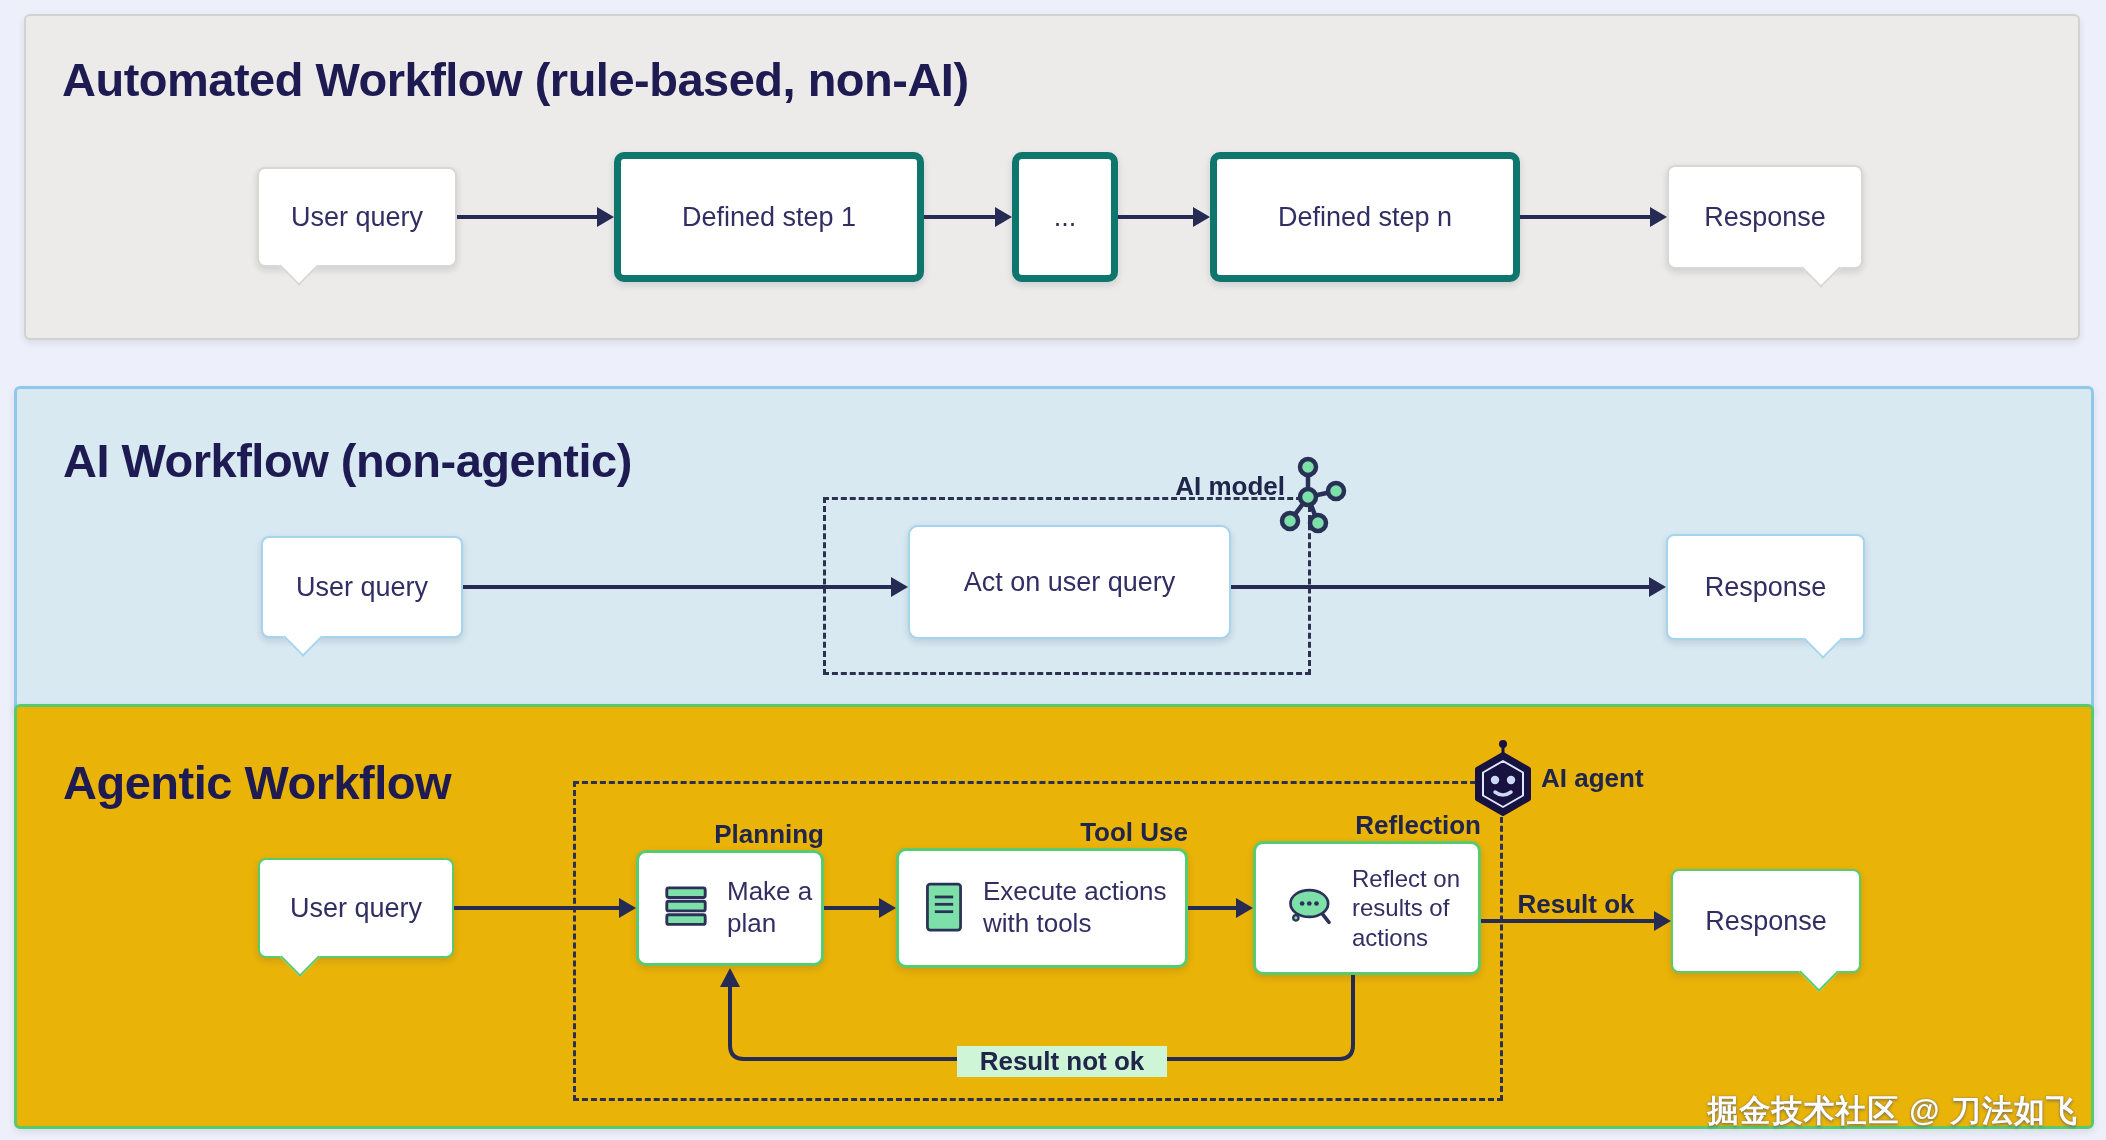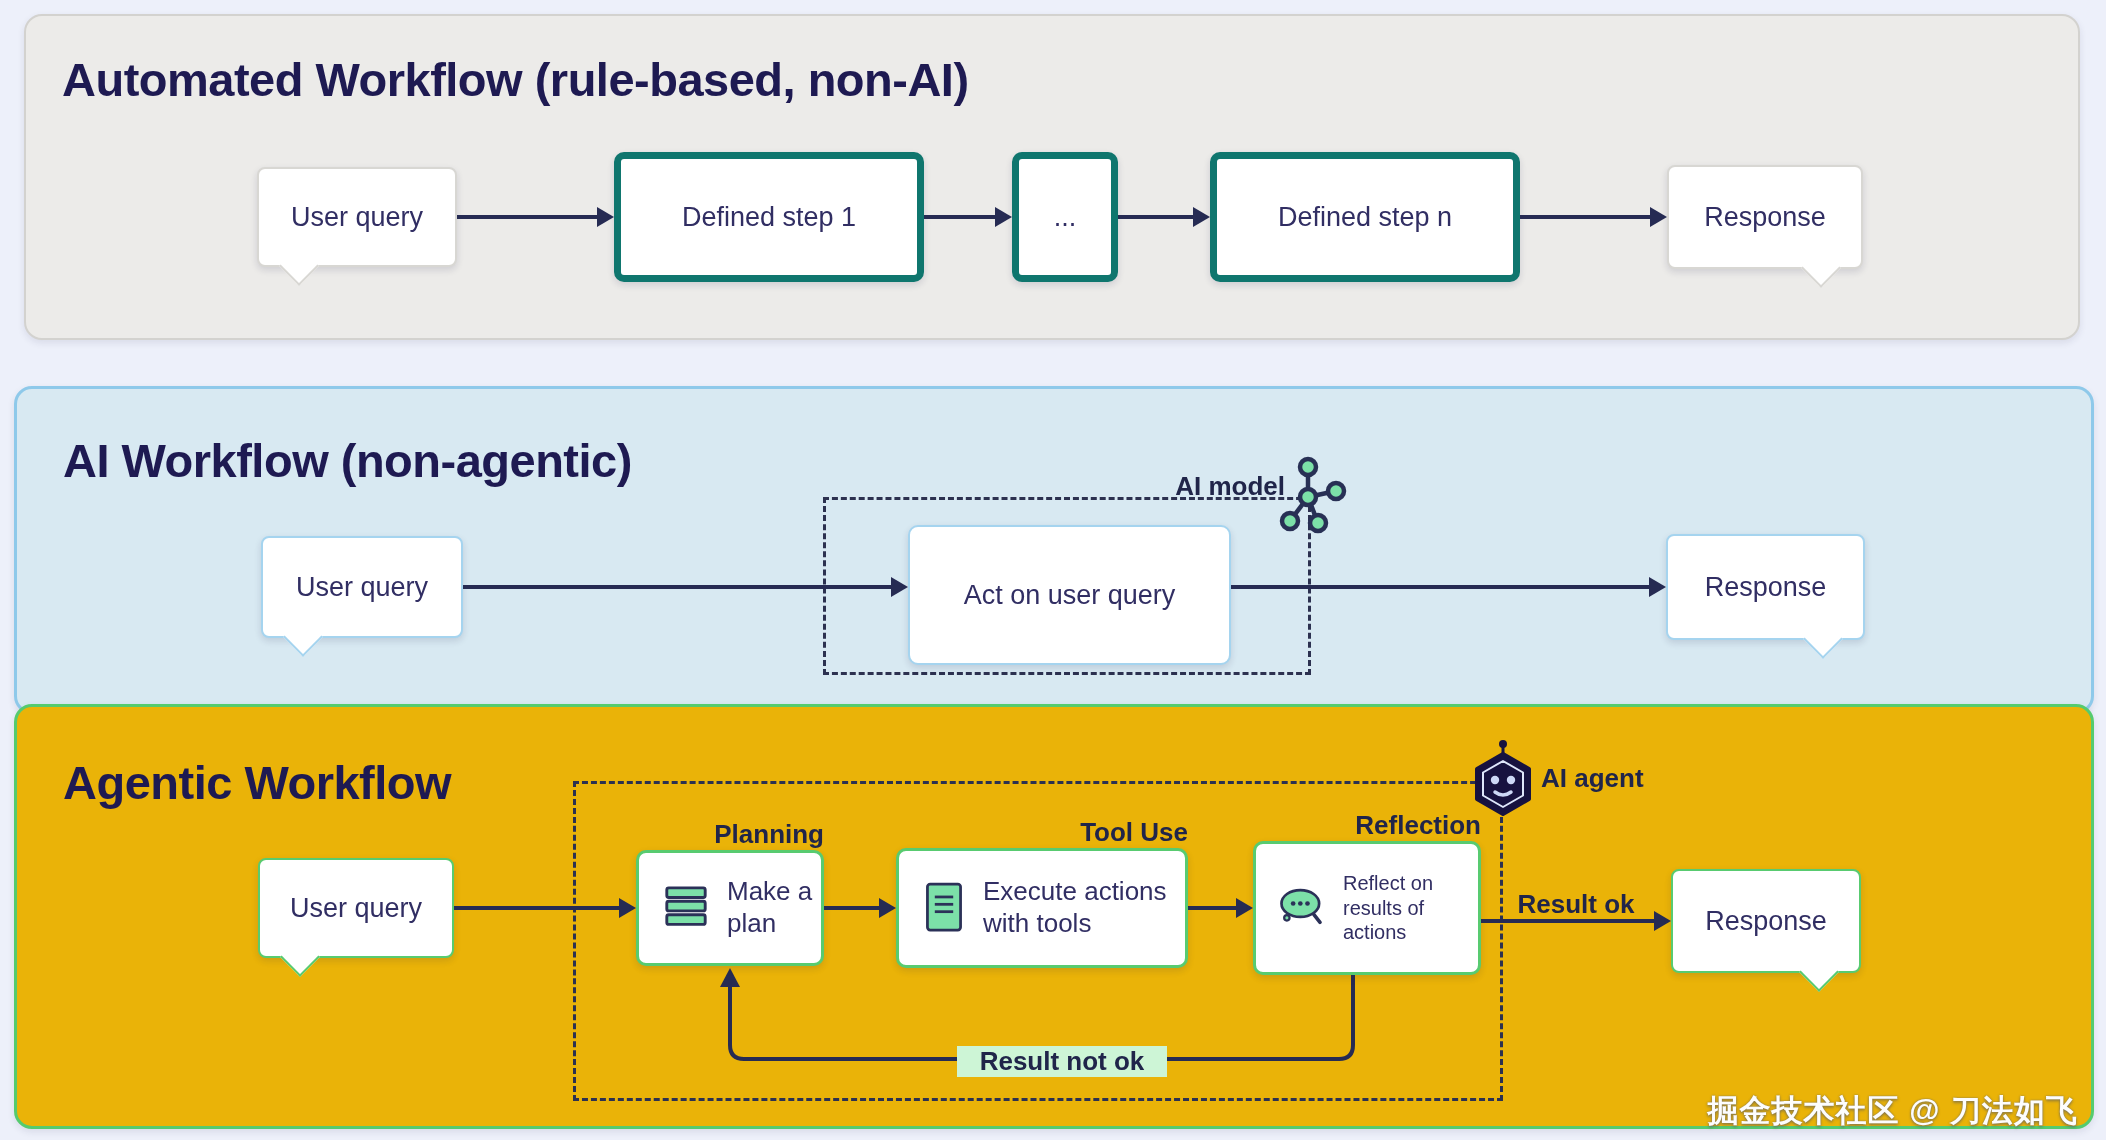--- a/index.html
+++ b/index.html
@@ -1,21 +1,21 @@
 <!DOCTYPE html>
 <html><head>
 <meta charset="utf-8">
 <style>
   html,body{margin:0;padding:0;}
   body{
     width:2106px;height:1140px;position:relative;overflow:hidden;
     background:#edf0fa;
     font-family:"Liberation Sans", sans-serif;
   }
-  .panel{position:absolute;border-radius:18px;box-shadow:0 3px 7px rgba(40,40,80,.10);}
+  .panel{position:absolute;border-radius:6px;box-shadow:0 3px 7px rgba(40,40,80,.10);}
   #panel-automated{left:24px;top:14px;width:2052px;height:322px;background:#ecebe9;border:2px solid #d3d2cf;}
   #panel-ai{left:14px;top:362px;width:2074px;height:322px;background:#d8e9f2;border:3px solid #8ec9ea;margin-top:24px;}
   #panel-agentic{left:14px;top:704px;width:2074px;height:419px;background:#eab308;border:3px solid #55cb6e;}
 
   .title{position:absolute;font-weight:700;font-size:47px;color:#1e1a52;letter-spacing:-0.5px;white-space:nowrap;}
 
   .box{position:absolute;background:#ffffff;border-radius:10px;display:flex;align-items:center;justify-content:center;
        color:#312e63;font-size:27px;font-weight:500;box-shadow:0 3px 7px rgba(30,30,70,.14);box-sizing:border-box;}
   .p1b{border:7px solid #0f766e;}
   .p2b{border:2px solid #a5d4ef;}
@@ -92,21 +92,21 @@
 
   <div class="dashed" style="left:806px;top:108px;width:488px;height:178px;"></div>
 
   <div class="bubble bub-blue" style="left:244px;top:147px;width:202px;height:102px;">
     <span>User query</span>
     <span class="tail tail-left"></span>
   </div>
 
   <div class="arr" style="left:446px;top:196px;width:430px;"></div>
 
-  <div class="box p2b" style="left:891px;top:136px;width:323px;height:140px;">
+  <div class="box p2b" style="left:891px;top:136px;width:323px;height:114px;">
     <span>Act on user query</span>
   </div>
 
   <div class="arr" style="left:1214px;top:196px;width:420px;"></div>
 
   <div class="slabel right" style="left:1050px;top:82px;width:218px;">AI model</div>
 
   <svg style="position:absolute;left:1257px;top:64px;" width="74" height="84" viewBox="0 0 74 84">
     <g stroke="#283055" stroke-width="4.5" fill="none">
       <line x1="34" y1="44" x2="34" y2="14"></line>
@@ -173,21 +173,21 @@
           <line x1="15" y1="34" x2="35" y2="34"></line>
         </g>
       </svg>
     </span>
     <span class="lbl" style="max-width:190px;">Execute actions with tools</span>
   </div>
 
   <div class="arr" style="left:1171px;top:199px;width:50px;"></div>
 
   <div class="slabel right" style="left:1236px;top:103px;width:228px;">Reflection</div>
-  <div class="box p3b" style="left:1236px;top:134px;width:228px;height:134px;font-size:20px;padding-left:19px;">
+  <div class="box p3b" style="left:1236px;top:134px;width:228px;height:134px;font-size:24px;padding-left:28px;">
     <span class="icon" style="margin-right:12px;">
       <svg width="56" height="52" viewBox="0 0 62 58">
         <ellipse cx="28" cy="24" rx="21" ry="15" fill="#7ce0a8" stroke="#2b3158" stroke-width="3"></ellipse>
         <circle cx="13" cy="40" r="3" fill="#7ce0a8" stroke="#2b3158" stroke-width="2.5"></circle>
         <g fill="#2b3158">
           <circle cx="20" cy="24" r="2.6"></circle>
           <circle cx="28" cy="24" r="2.6"></circle>
           <circle cx="36" cy="24" r="2.6"></circle>
         </g>
         <line x1="43" y1="36" x2="50" y2="45" stroke="#2b3158" stroke-width="4" stroke-linecap="round"></line>

